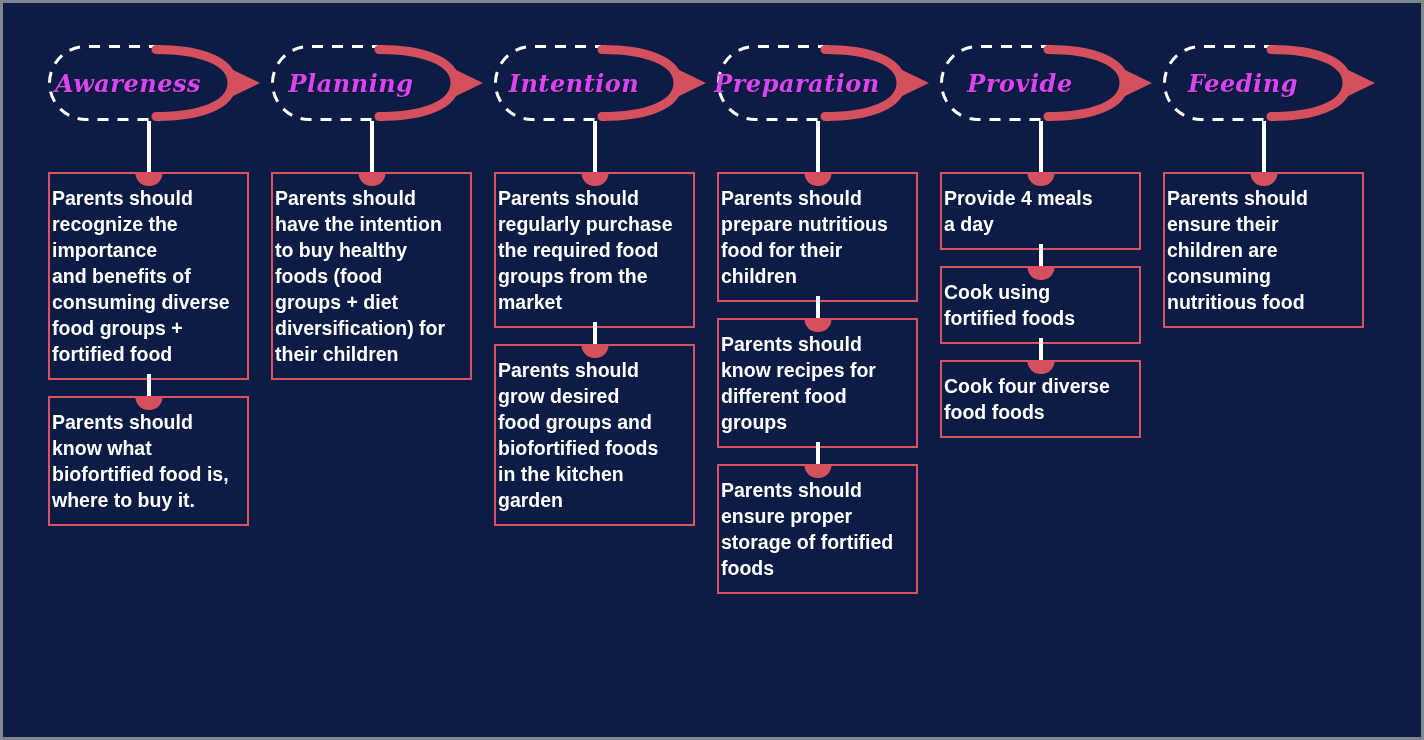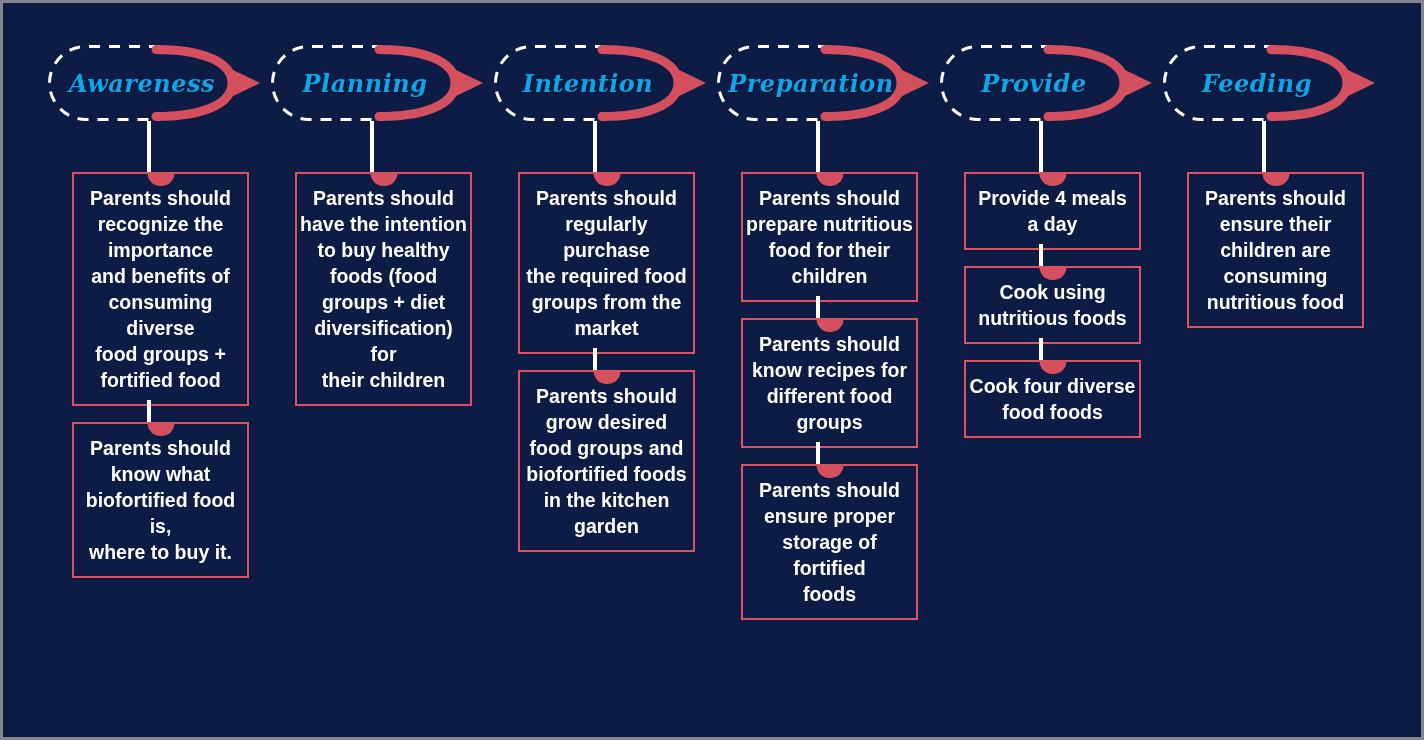--- a/index.html
+++ b/index.html
@@ -29,26 +29,26 @@
     align-items:stretch;
   }
   
   .pill{
     position:relative;
     width:218px;height:76px;
     flex:0 0 auto;
   }
   .pill svg{display:block;overflow:visible;}
   .pill .lbl{
-    position:absolute;left:14px;top:0;
+    position:absolute;left:0;top:0;
     width:160px;height:76px;
     display:flex;align-items:center;justify-content:center;
     font-family:"DejaVu Serif", serif;
     font-style:italic;font-weight:700;
-    font-size:24px;color:#0ea5e9;
+    font-size:24px;color:#d946ef;
     letter-spacing:.5px;
     text-shadow:1px 1px 0 rgba(0,0,0,.35);
   }
   
   .drop{
     width:4px;height:51px;
     margin:0 auto;
     background:#ffffff;
     flex:0 0 auto;
   }
@@ -58,28 +58,27 @@
     margin:-6px auto 0 auto;
     background:#ffffff;
     flex:0 0 auto;
   }
   
   .box{
     position:relative;
     box-sizing:border-box;
     border:2px solid #dd5260;
     padding:11px 2px;
-    text-align:center;
+    text-align:left;
     color:#ffffff;
     font-weight:700;
     font-size:19.5px;
     line-height:26px;
     white-space:pre-line;
     flex:0 0 auto;
-    margin-left:24px;
   }
   .box::after{
     content:"";
     position:absolute;
     top:-1px;left:50%;
     transform:translateX(-50%);
     width:27px;height:13px;
     background:#d5505f;
     border-radius:0 0 15px 15px;
   }
@@ -185,21 +184,21 @@
             <path d="M 108 4.5 C 150 4.5 184 15 184 38 C 184 61 150 71.5 108 71.5" fill="none" stroke="#d5505f" stroke-width="9" stroke-linecap="round"></path>
             <polygon points="181,23 212,38 181,53" fill="#d5505f"></polygon>
           </svg>
           <div class="lbl">Provide</div>
         </div>
         <div class="drop"></div>
         <div class="box">Provide 4 meals
 a day</div>
         <div class="gapline"></div>
         <div class="box">Cook using
-nutritious foods</div>
+fortified foods</div>
         <div class="gapline"></div>
         <div class="box">Cook four diverse
 food foods</div>
       </div>
       <div class="col">
         <div class="pill">
           <svg width="218" height="76" viewBox="0 0 218 76">
             <path d="M 112 1.5 L 38 1.5 A 36.5 36.5 0 0 0 38 74.5 L 112 74.5" fill="none" stroke="#ffffff" stroke-width="3" stroke-dasharray="11 9"></path>
             <path d="M 108 4.5 C 150 4.5 184 15 184 38 C 184 61 150 71.5 108 71.5" fill="none" stroke="#d5505f" stroke-width="9" stroke-linecap="round"></path>
             <polygon points="181,23 212,38 181,53" fill="#d5505f"></polygon>

